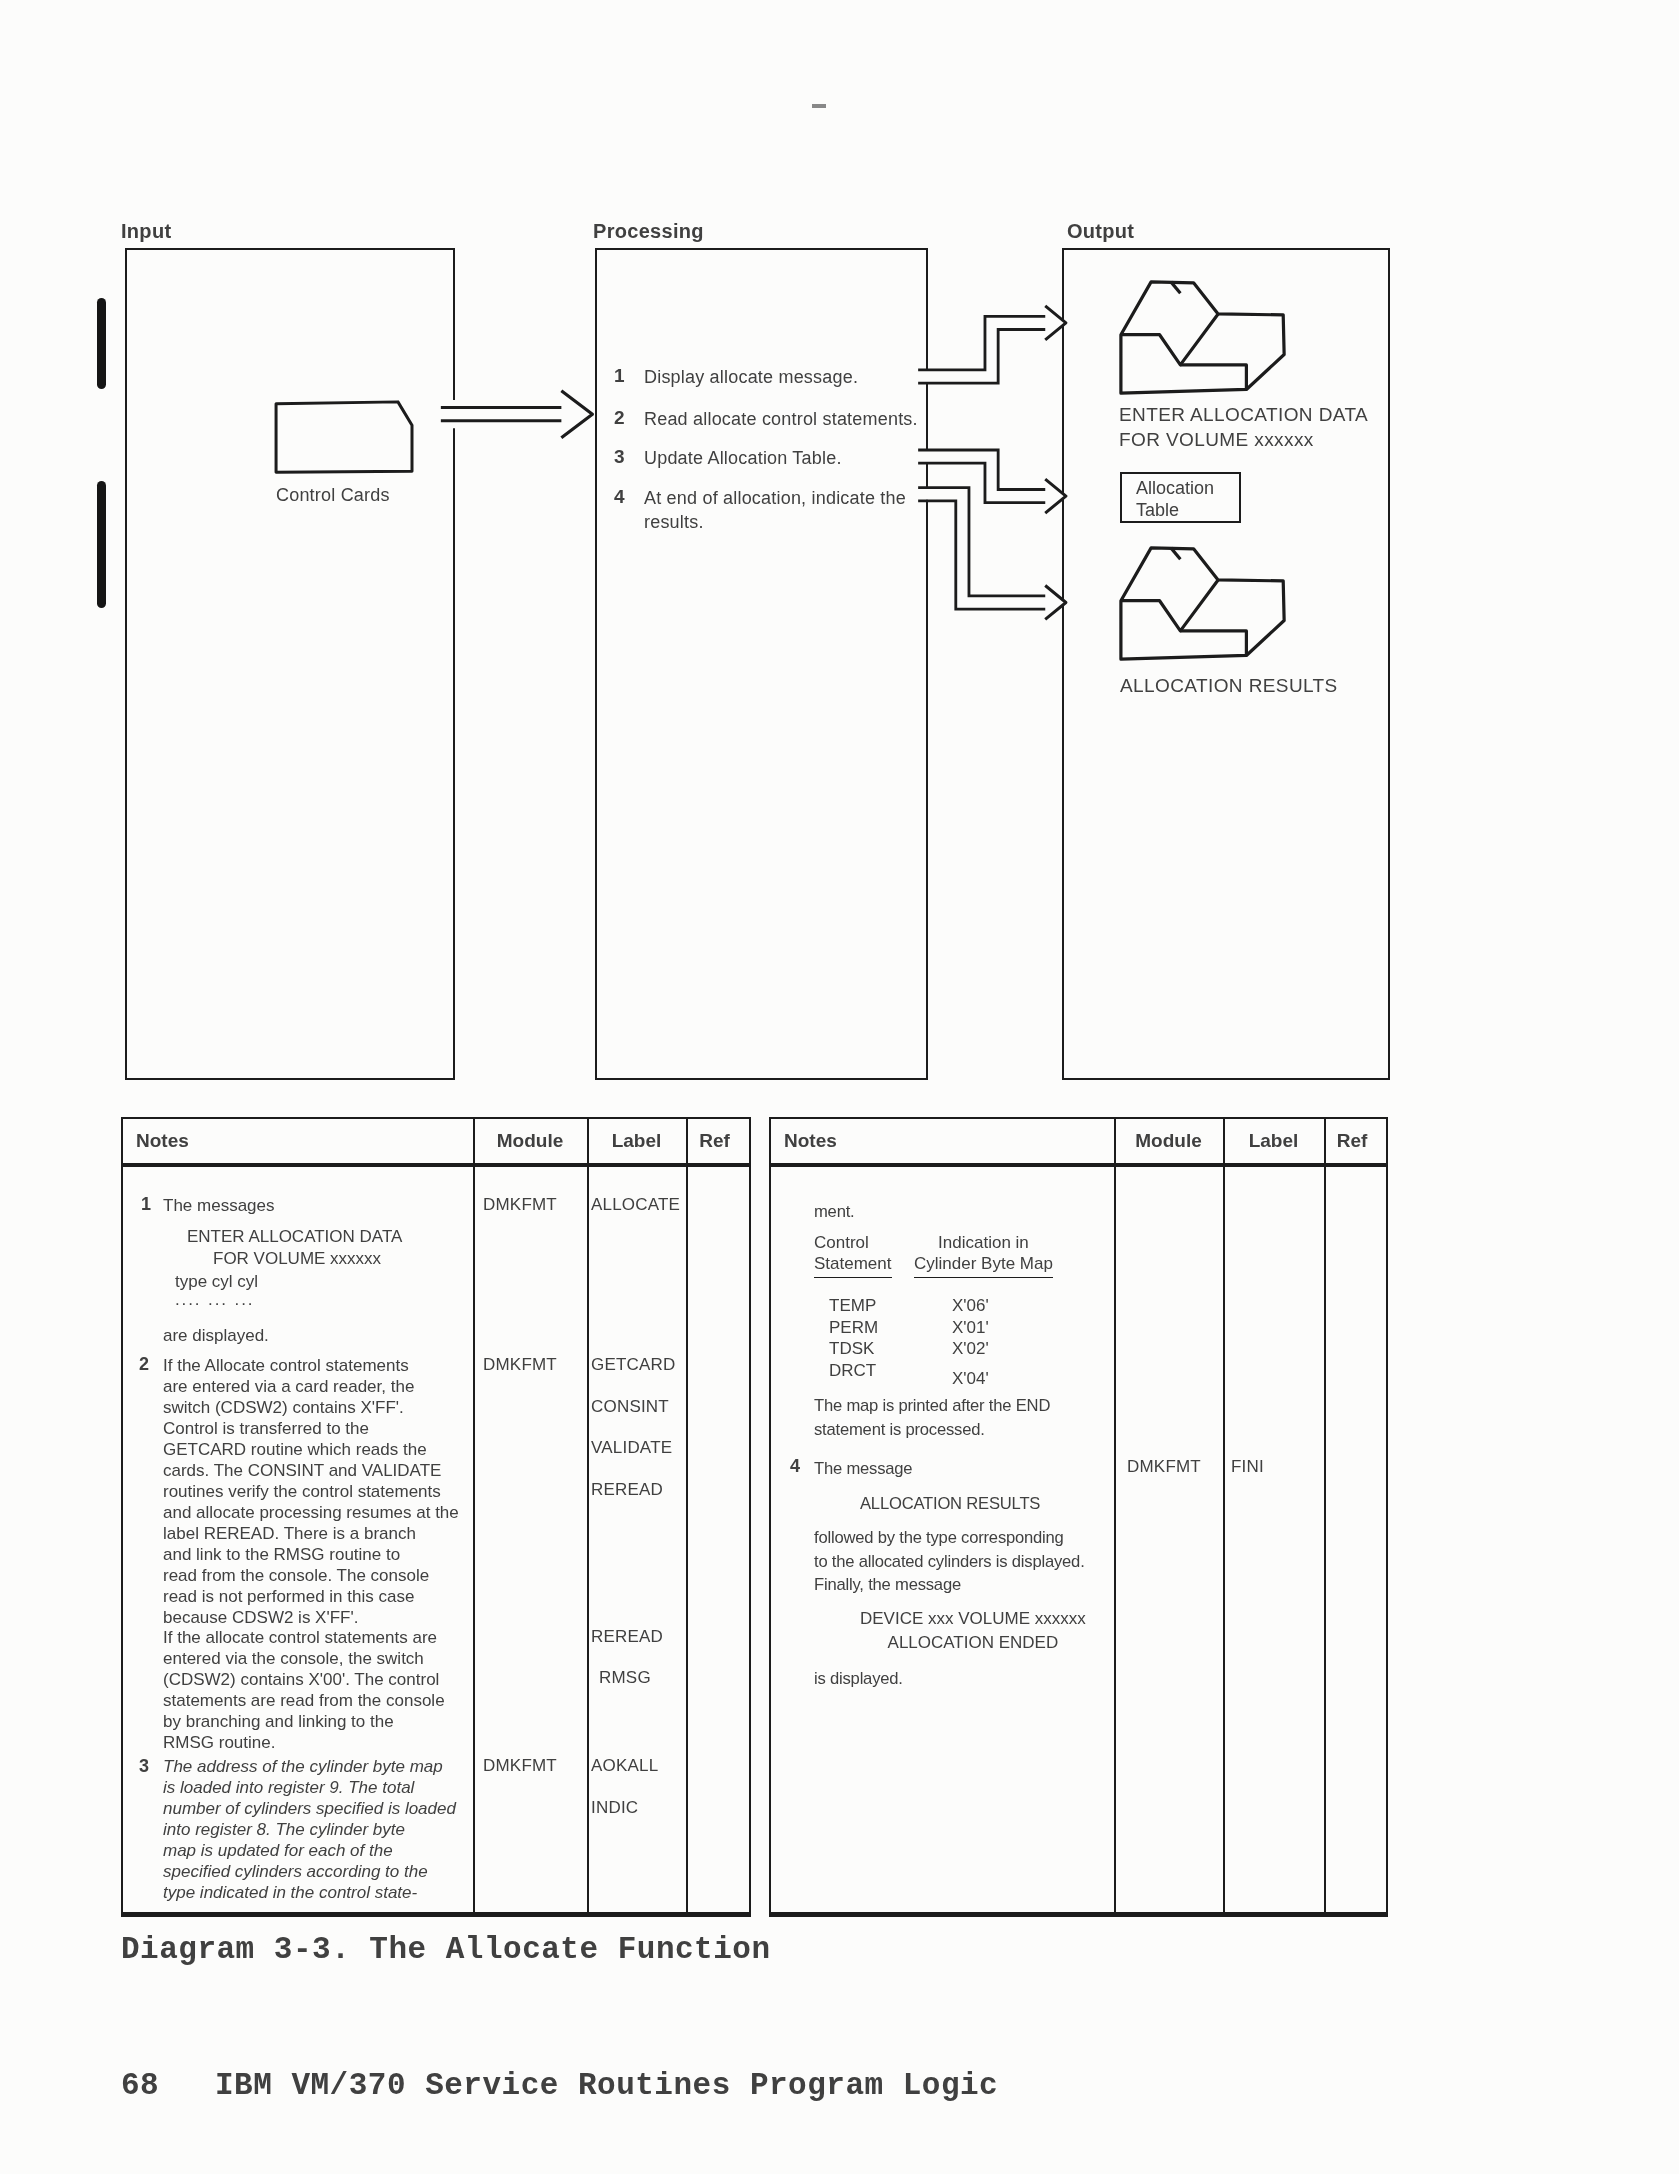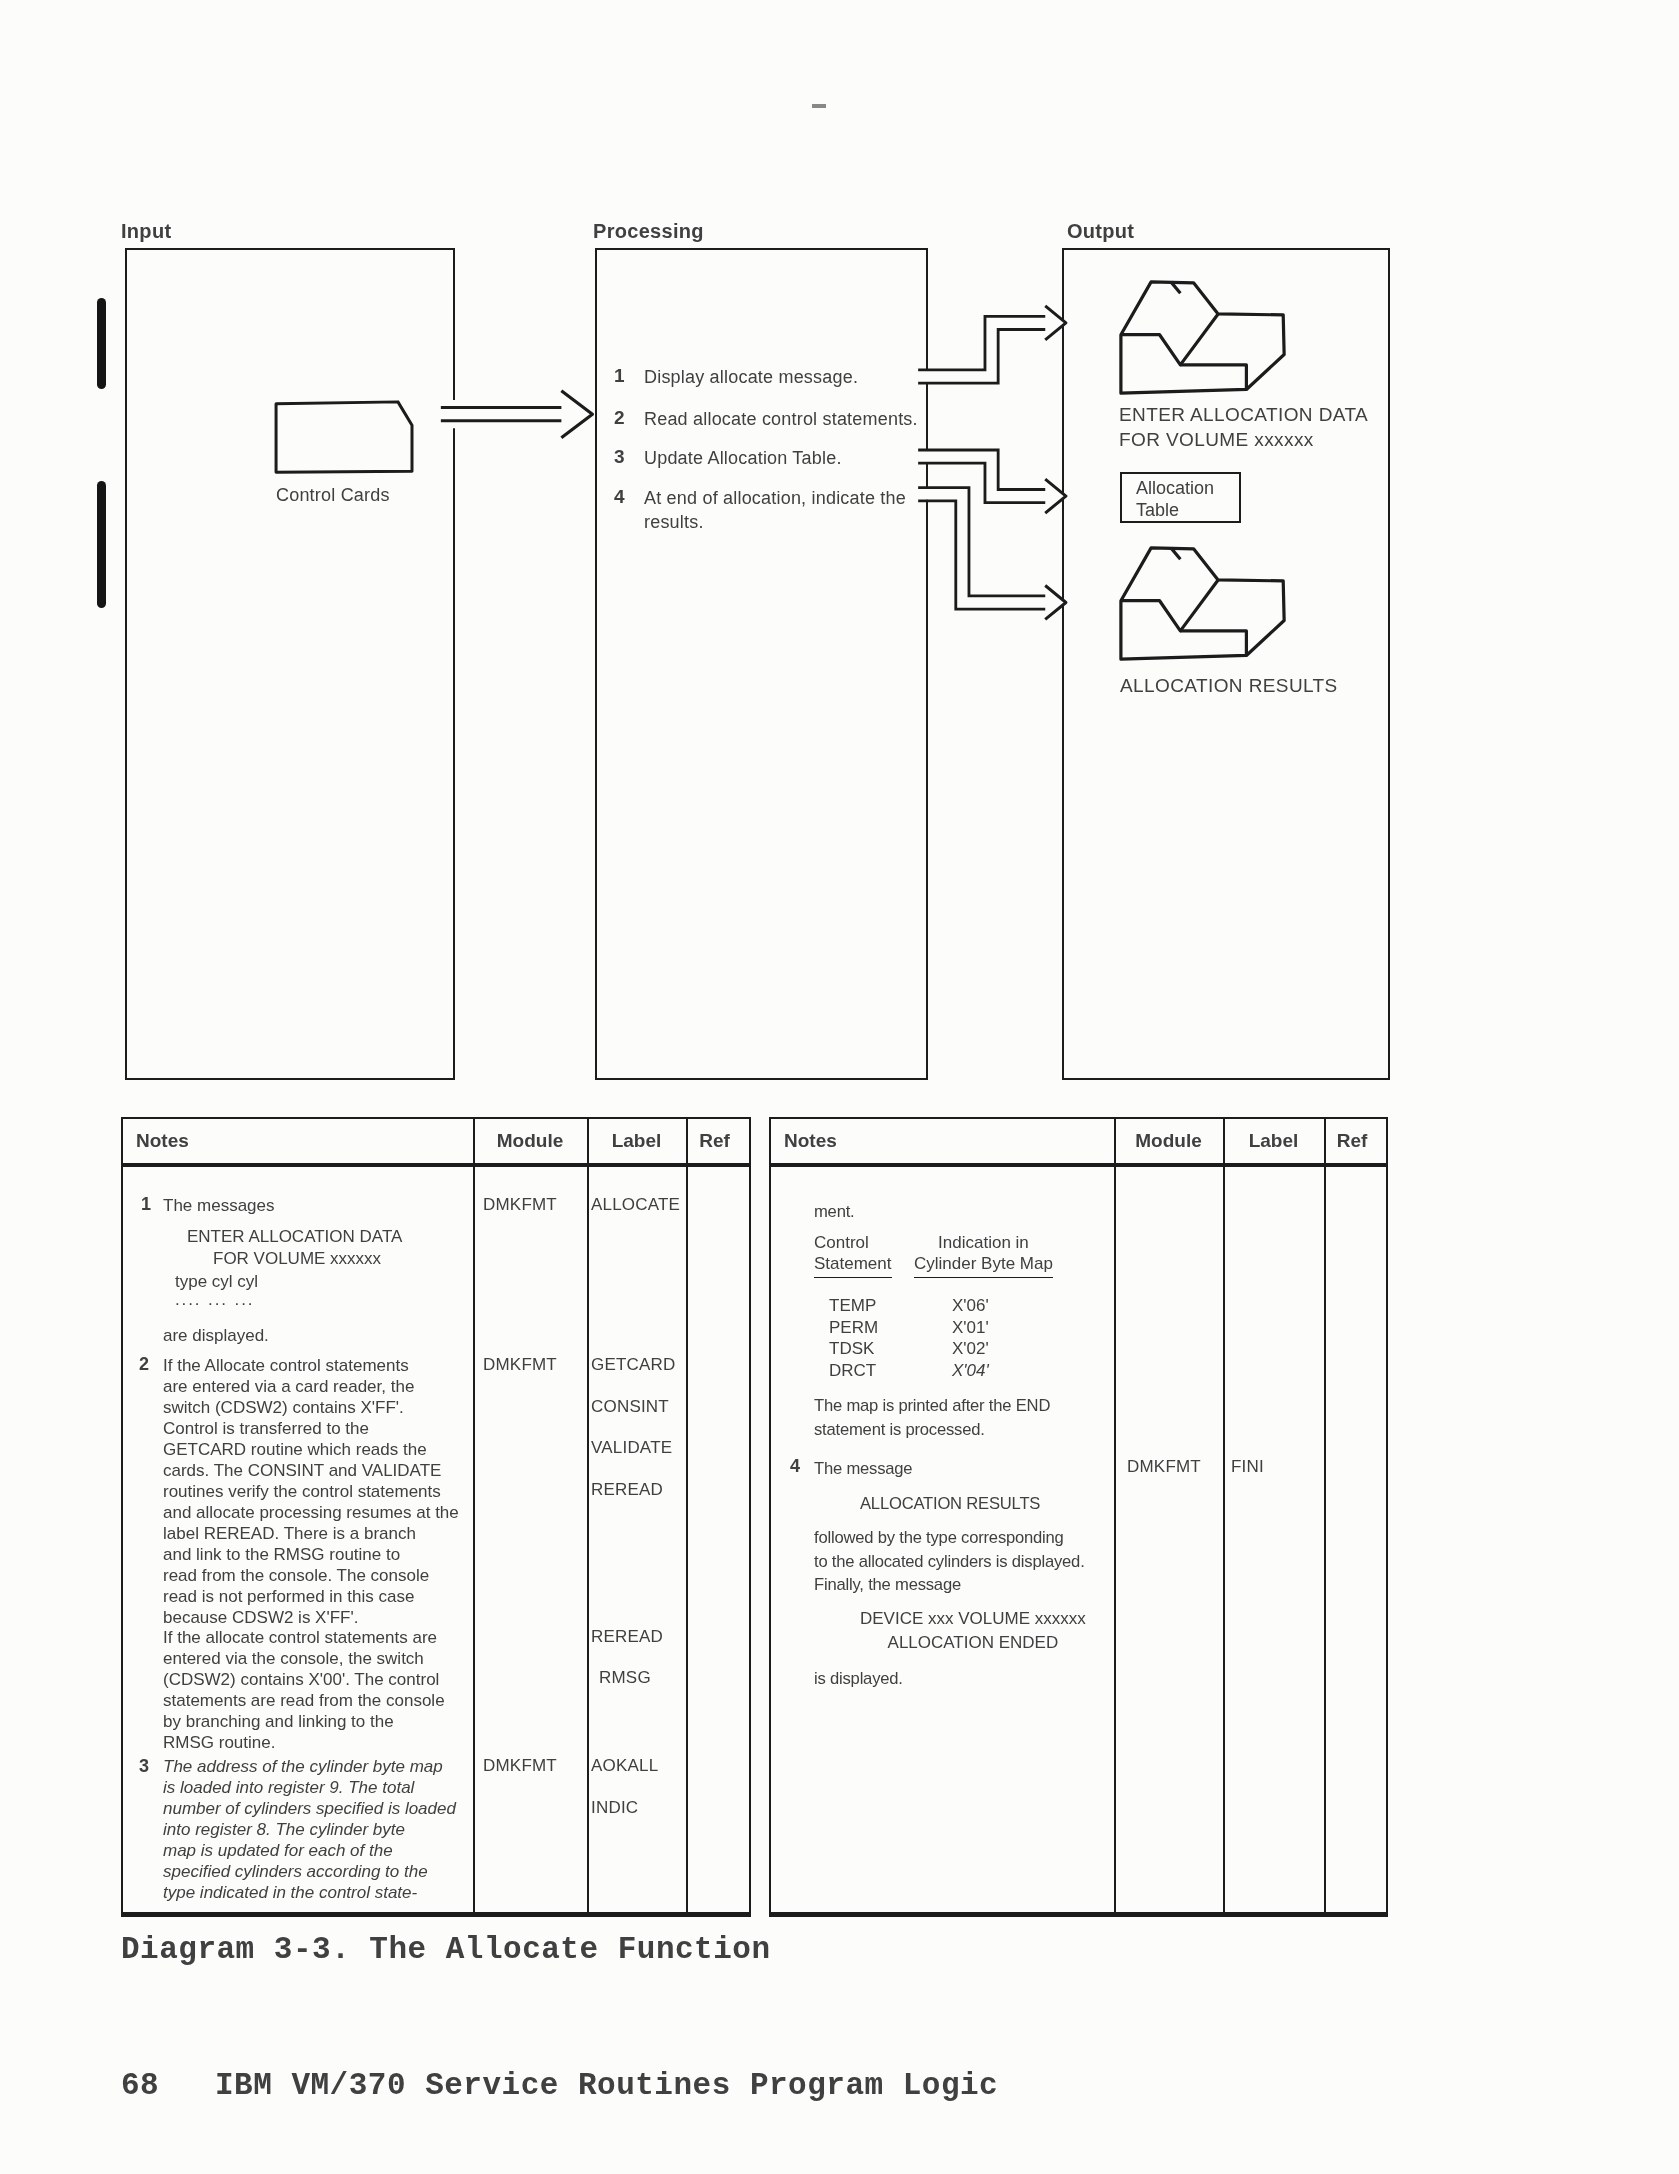--- a/index.html
+++ b/index.html
@@ -198,21 +198,21 @@
 Statement</div>
     <div class="maphdr" style="left:143px;top:113px;text-align:center;">Indication in
 Cylinder Byte Map</div>
     <div class="maprow" style="left:58px;top:177px;">TEMP</div>
     <div class="maprow" style="left:181px;top:177px;">X'06'</div>
     <div class="maprow" style="left:58px;top:199px;">PERM</div>
     <div class="maprow" style="left:181px;top:199px;">X'01'</div>
     <div class="maprow" style="left:58px;top:220px;">TDSK</div>
     <div class="maprow" style="left:181px;top:220px;">X'02'</div>
     <div class="maprow" style="left:58px;top:242px;">DRCT</div>
-    <div class="maprow" style="left:181px;top:242px;font-style:italic;">X'04'</div>
+    <div class="maprow" style="left:181px;top:250px;">X'04'</div>
 
     <div class="note rnote" style="left:43px;top:275px;width:298px;">The map is printed after the END
 statement is processed.</div>
 
     <div class="nnum" style="left:19px;top:337px;">4</div>
     <div class="note rnote" style="left:43px;top:338px;">The message</div>
     <div class="note rnote" style="left:89px;top:373px;">ALLOCATION RESULTS</div>
     <div class="note rnote" style="left:43px;top:407px;width:301px;">followed by the type corresponding
 to the allocated cylinders is displayed.
 Finally, the message</div>

